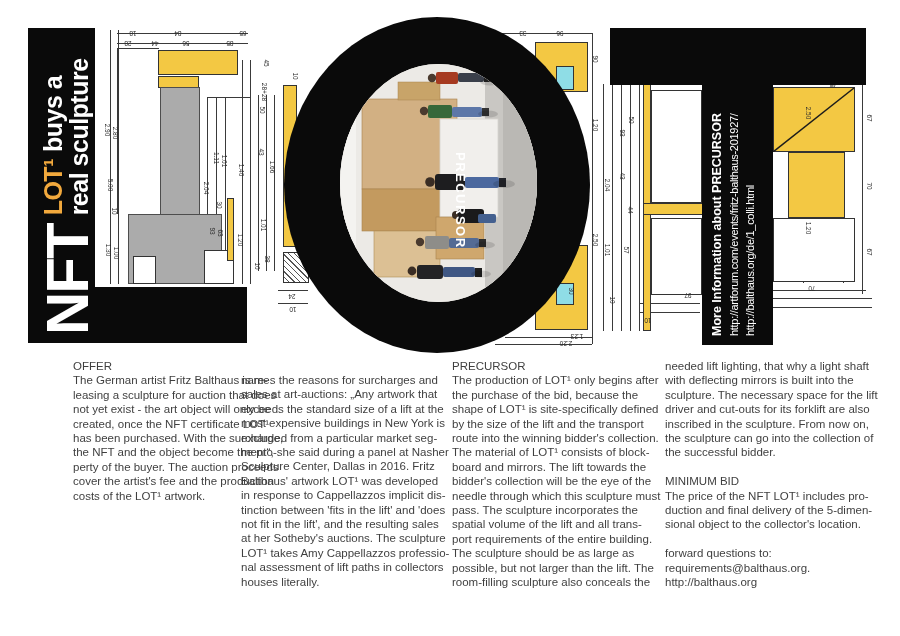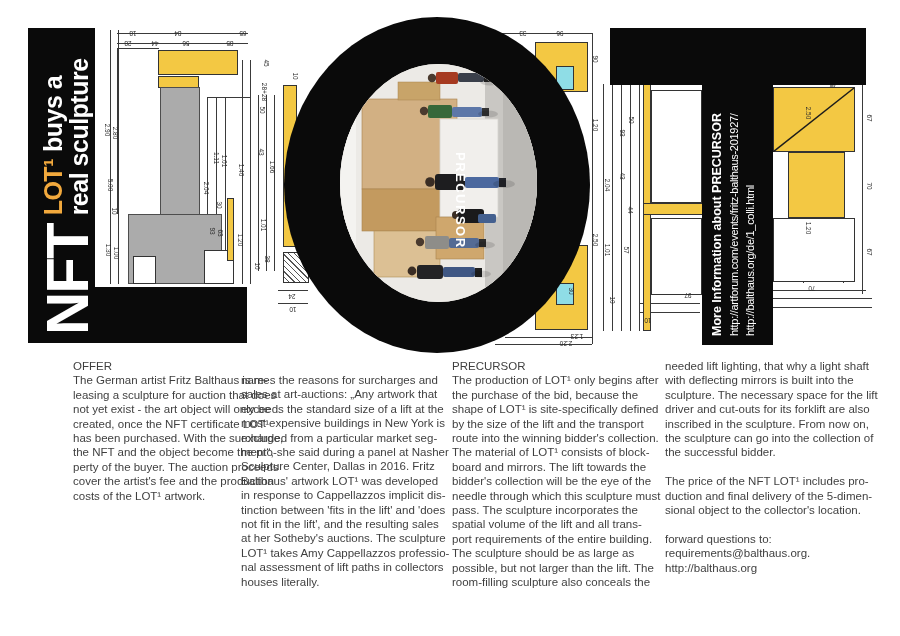--- a/index.html
+++ b/index.html
@@ -302,20 +302,21 @@
     <div class="sec">
       <div class="b">needed lift lighting, that why a light shaft
 with deflecting mirrors is built into the
 sculpture. The necessary space for the lift
 driver and cut-outs for its forklift are also
 inscribed in the sculpture. From now on,
 the sculpture can go into the collection of
 the successful bidder.</div>
     </div>
     <div class="sec">
+      <div class="h">MINIMUM BID</div>
       <div class="b">The price of the NFT LOT¹ includes pro-
 duction and final delivery of the 5-dimen-
 sional object to the collector's location.</div>
     </div>
     <div class="sec">
       <div class="b">forward questions to:
 requirements@balthaus.org.
 http://balthaus.org</div>
     </div>
   </div>

